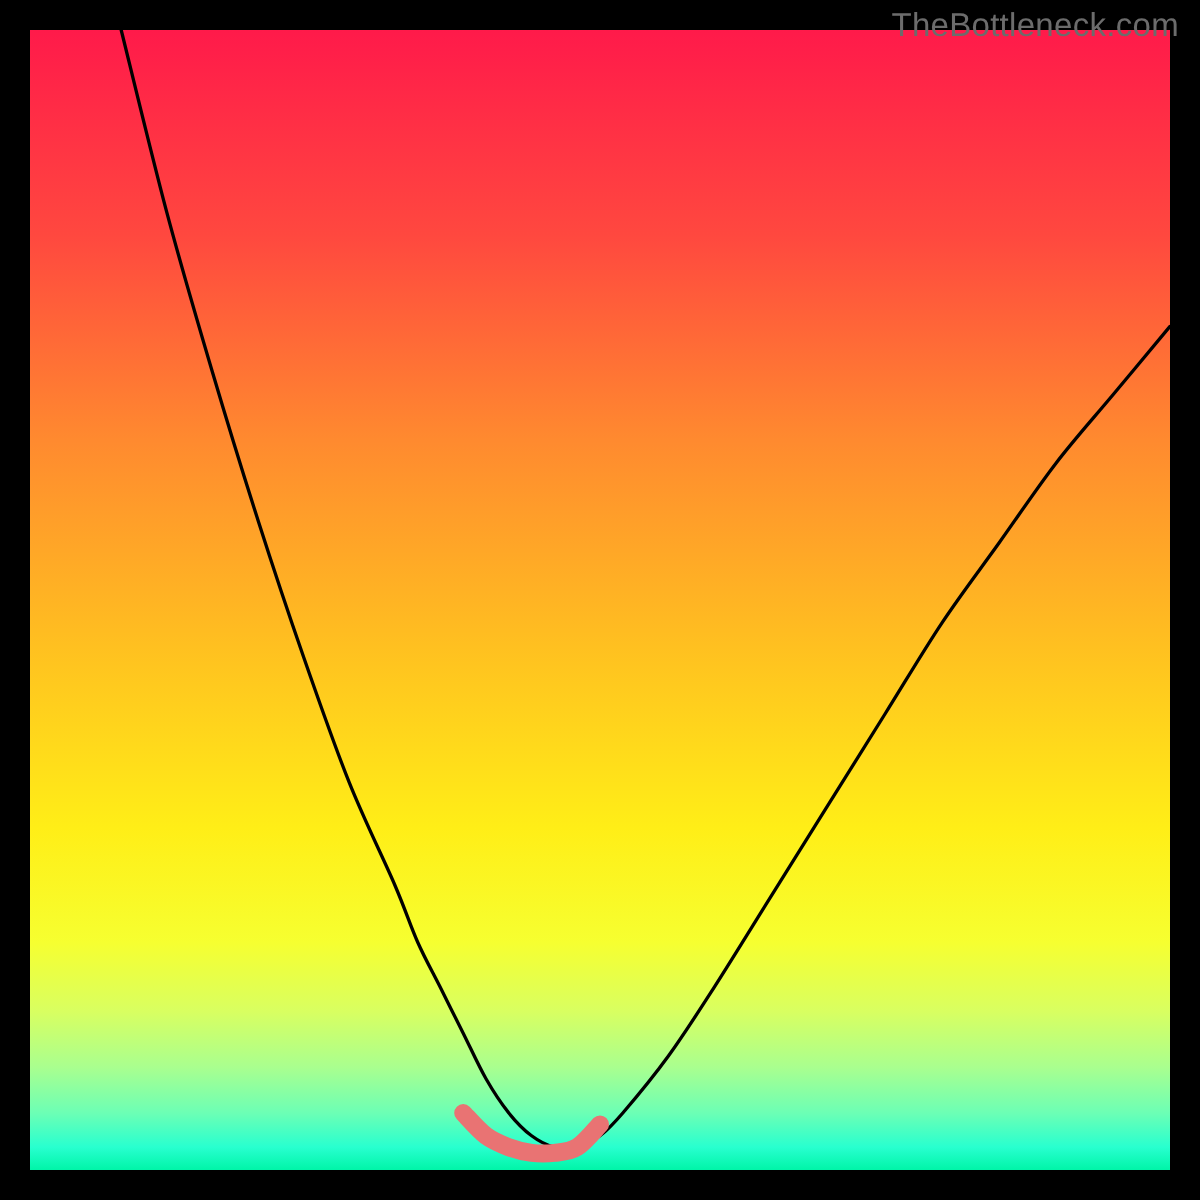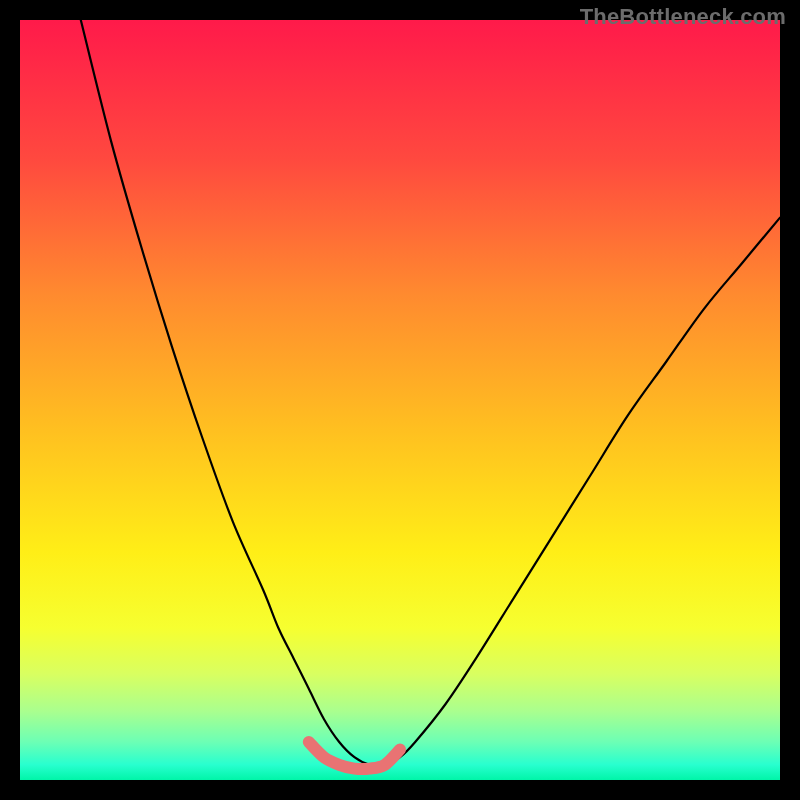--- a/index.html
+++ b/index.html
@@ -24,21 +24,21 @@
     top: 10px;
     width: 760px;
     height: 760px;
   }
   .watermark {
     position: absolute;
     top: 4px;
     right: 14px;
     font-family: Arial, Helvetica, sans-serif;
     font-size: 22px;
-    font-weight: 700;
+    font-weight: 400;
     color: #6c6c6c;
     letter-spacing: 0.2px;
   }
 </style>
 </head>
 <body>
 
 <div class="frame">
   <svg class="plot" viewBox="0 0 760 760" preserveAspectRatio="none">
     <defs>

